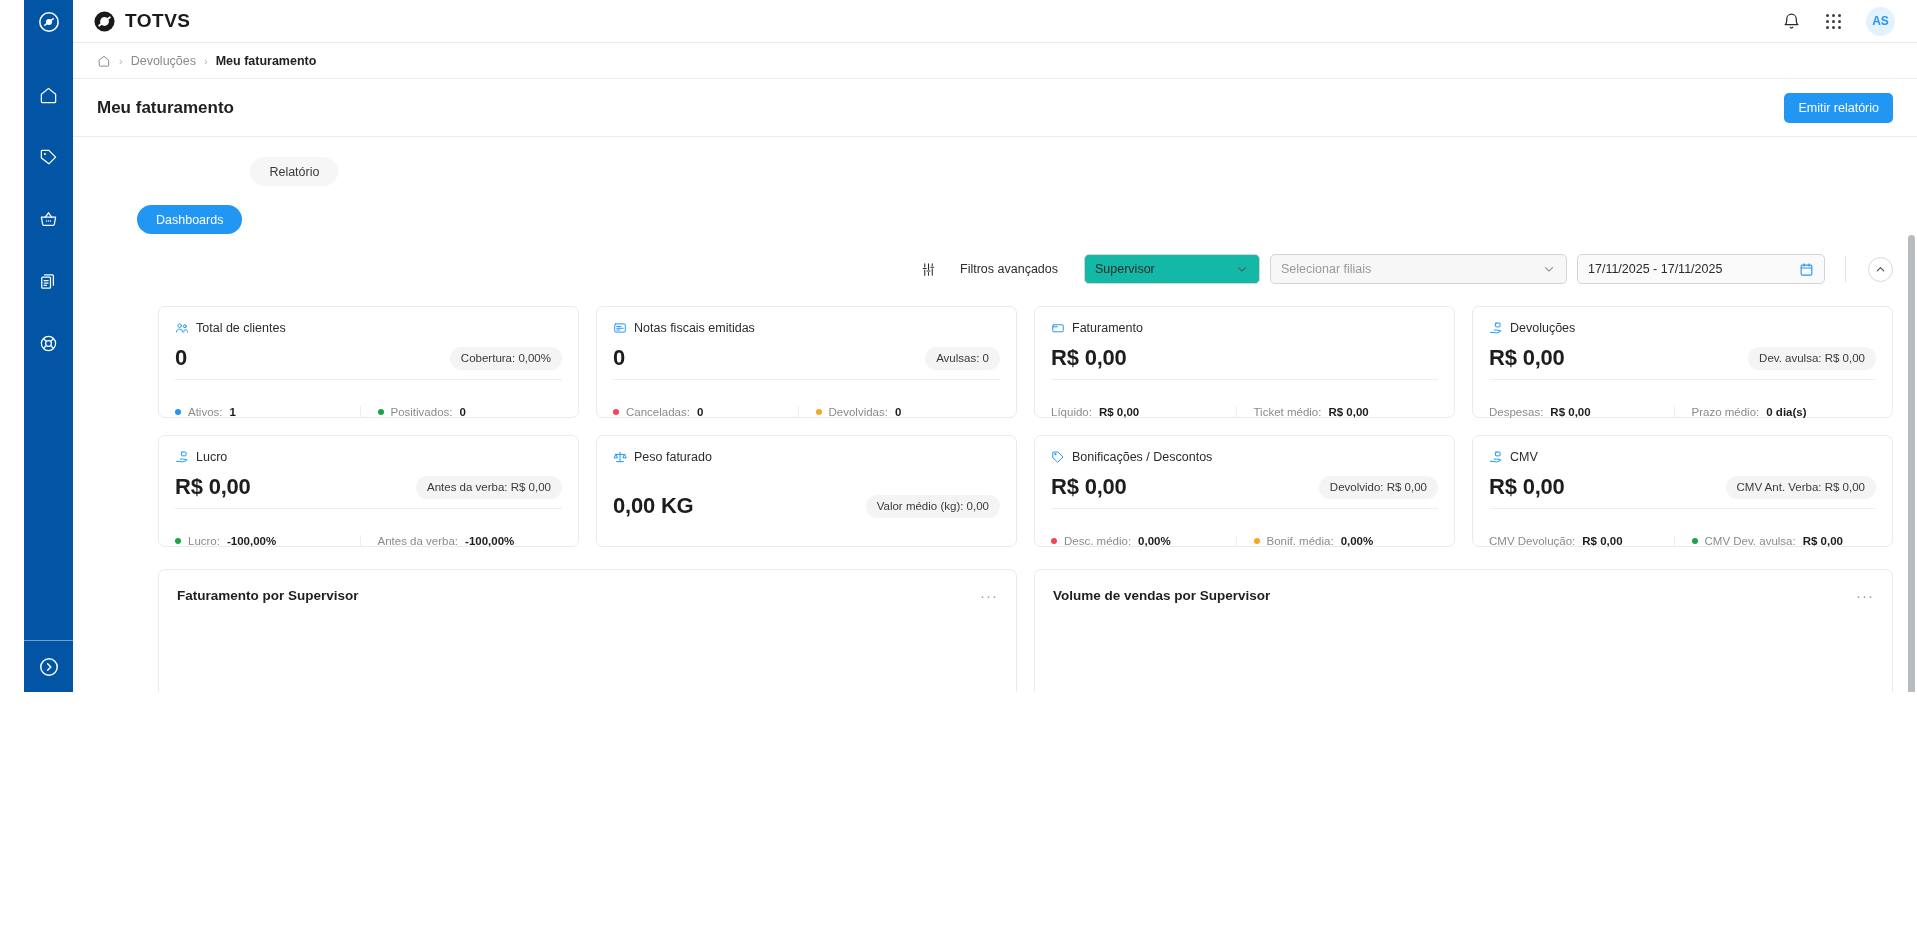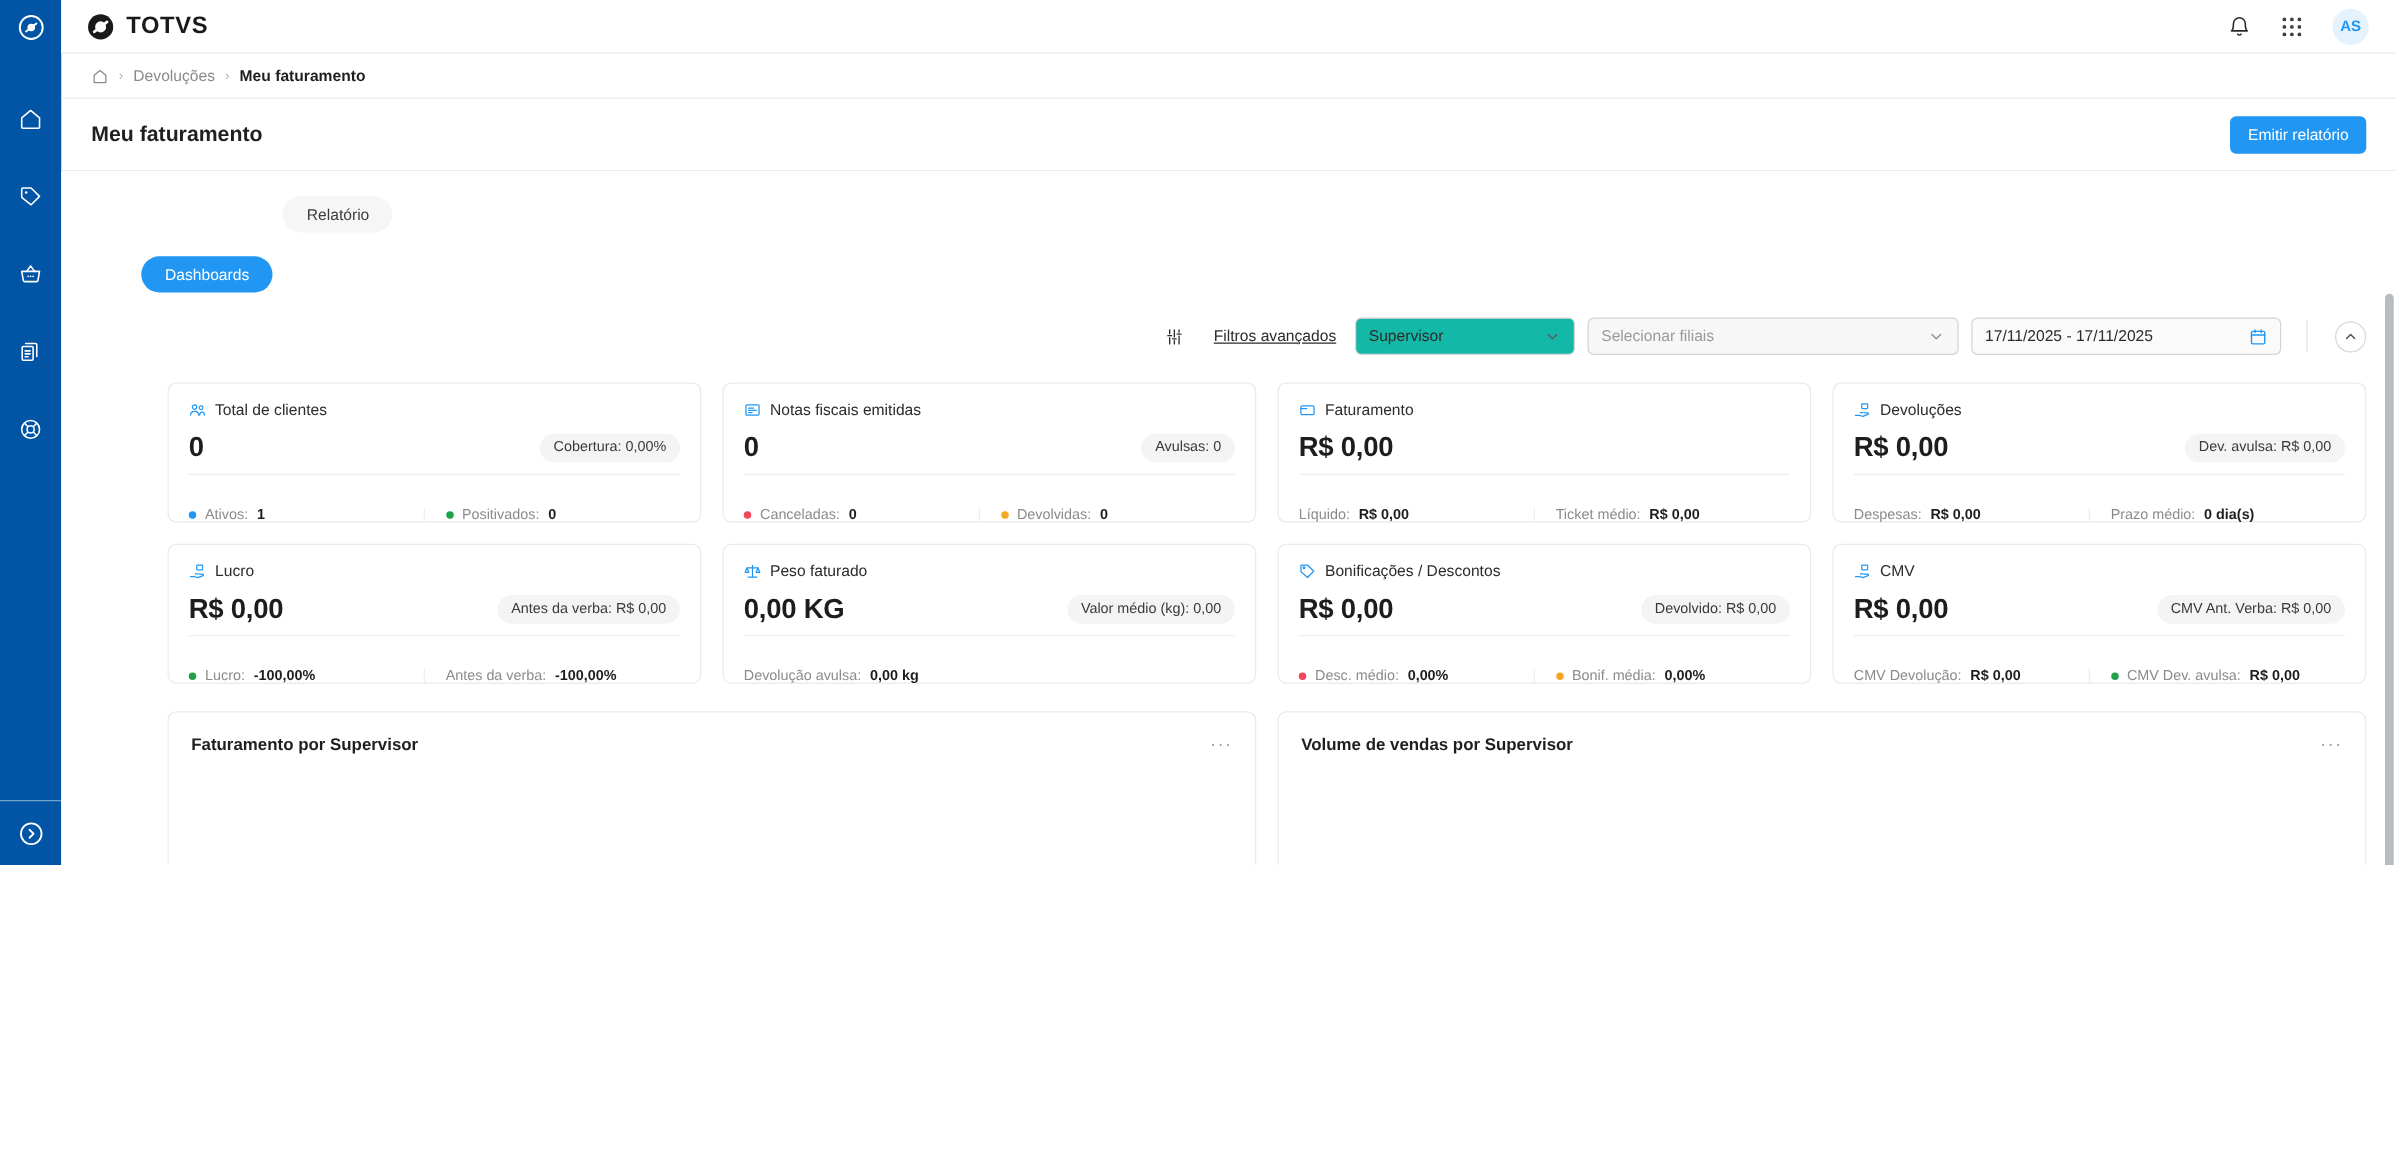--- a/index.html
+++ b/index.html
@@ -4,21 +4,21 @@
 <style>
   * { box-sizing: border-box; margin: 0; padding: 0; }
   html, body {
     width: 1917px; height: 940px;
     font-family: "Liberation Sans", sans-serif;
     background: #ffffff;
     overflow: hidden;
   }
 
   
-  #app { display: flex; width: 1917px; height: 692px; }
+  #app { display: flex; width: 1917px; height: 692px; padding-left: 24px; }
 
   .rail {
     width: 49px; flex: 0 0 49px;
     background: #0155a4;
     display: flex; flex-direction: column; align-items: center;
     position: relative;
   }
   .rail-logo {
     height: 43px; width: 100%;
     display: flex; align-items: center; justify-content: center;
@@ -103,21 +103,21 @@
   }
   .tab.active { background: #2196f3; color: #fff; margin-top: 48px; }
 
   
   .filters {
     display: flex; align-items: center; justify-content: flex-end;
     gap: 10px; padding: 20px 24px 0 0;
   }
   .filters-label {
     display: flex; align-items: center; gap: 24px;
-    font-size: 12.5px; color: #2b2b2b; cursor: pointer; margin-right: 5px; text-decoration: underline;
+    font-size: 12.5px; color: #2b2b2b; cursor: pointer; margin-right: 16px;
   }
   .select {
     height: 30px; border: 1px solid #d4d4d6; border-radius: 5px;
     background: #14b8a6; display: flex; align-items: center;
     padding: 0 10px; font-size: 12.5px; color: #2b2b2b; cursor: pointer;
   }
   .select .val { flex: 1; }
   .select.wide1 { width: 176px; }
   .select.wide2 { width: 297px; background: #f7f7f8; }
   .select.wide2 .val { color: #9a9a9a; }
@@ -485,26 +485,20 @@
             <svg width="14" height="14" viewBox="0 0 24 24" fill="none" stroke="#2196f3" stroke-width="1.7" stroke-linecap="round" stroke-linejoin="round">
               <path d="M12 4v16M6 20h12M4.5 7.5h15"></path>
               <path d="M4.5 7.5 2 13.5h5zM19.5 7.5 17 13.5h5z"></path>
             </svg>
             <span class="card-title">Peso faturado</span>
           </div>
           <div class="card-mid">
             <span class="card-value">0,00 KG</span>
             <span class="badge">Valor médio (kg): 0,00</span>
           </div>
-          <div class="card-foot">
-            <div class="foot-item">
-              <span>Devolução avulsa:</span>
-              <b>0,00 kg</b>
-            </div>
-          </div>
         </div>
 
         <div class="card">
           <div class="card-head">
             <svg width="14" height="14" viewBox="0 0 24 24" fill="none" stroke="#2196f3" stroke-width="1.7" stroke-linecap="round" stroke-linejoin="round">
               <path d="M3 12.5V4.5a1 1 0 0 1 1-1h8L20.5 12 12 20.5z"></path>
               <circle cx="7.2" cy="7.2" r="1.2"></circle>
             </svg>
             <span class="card-title">Bonificações / Descontos</span>
           </div>

